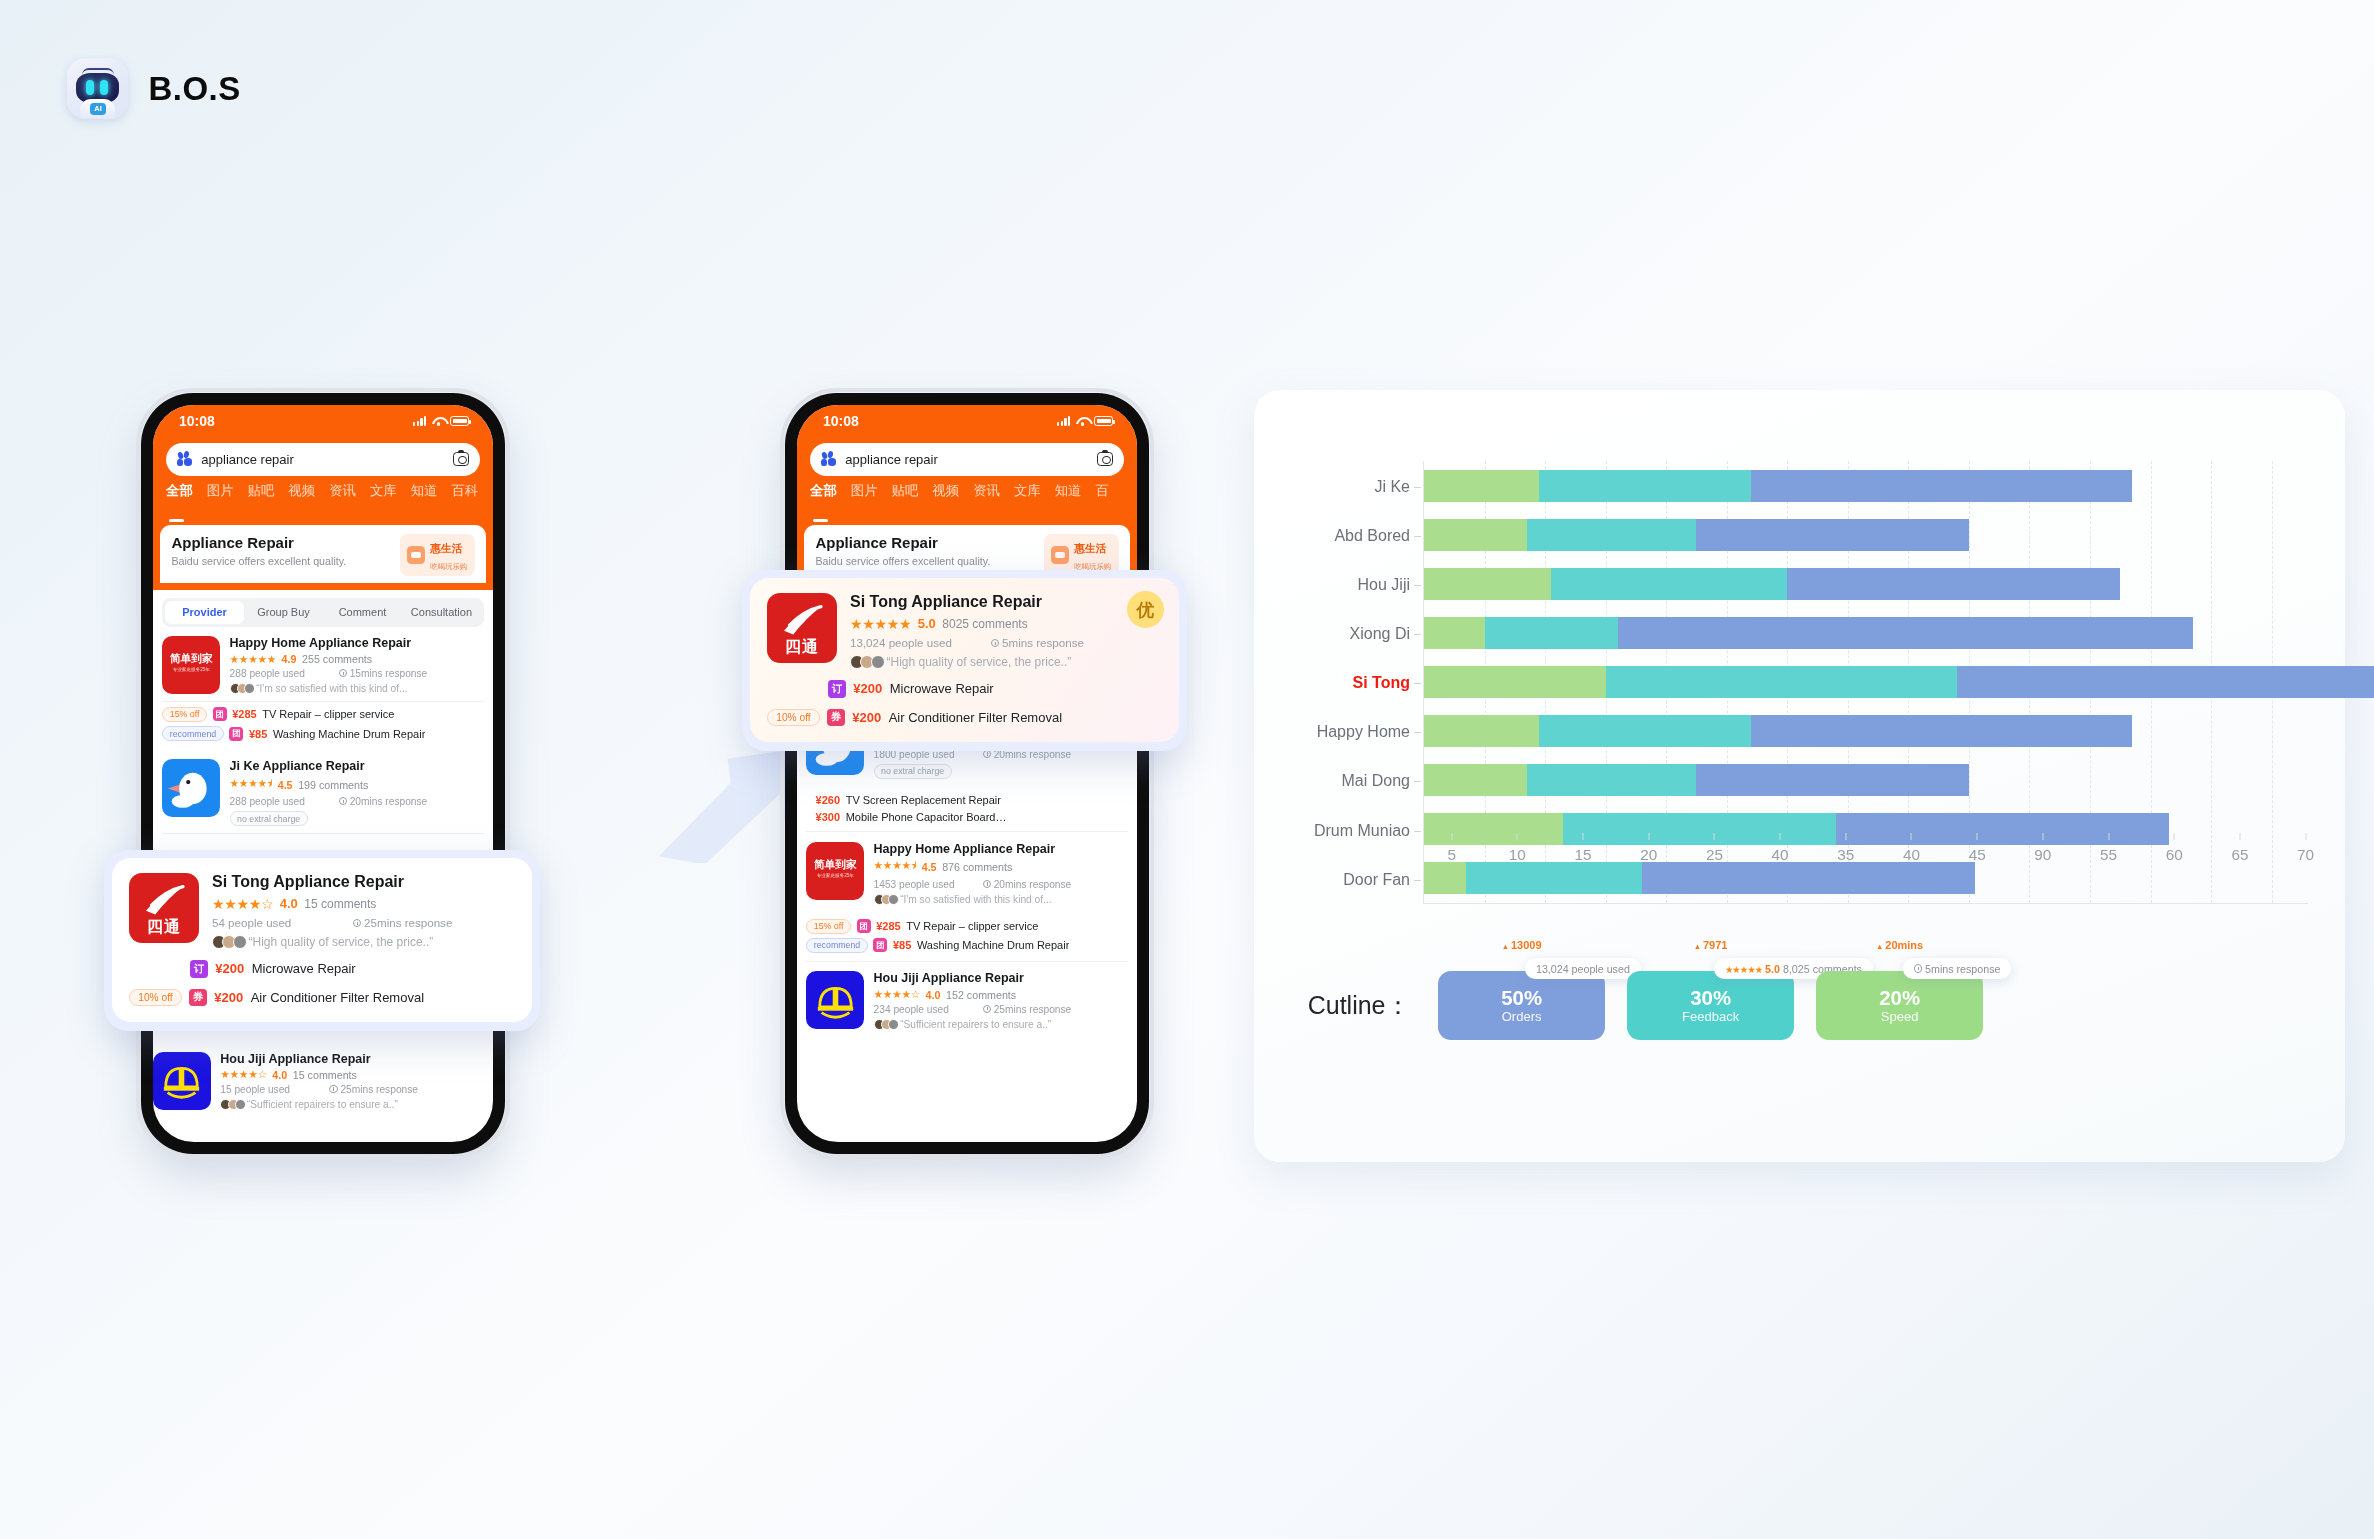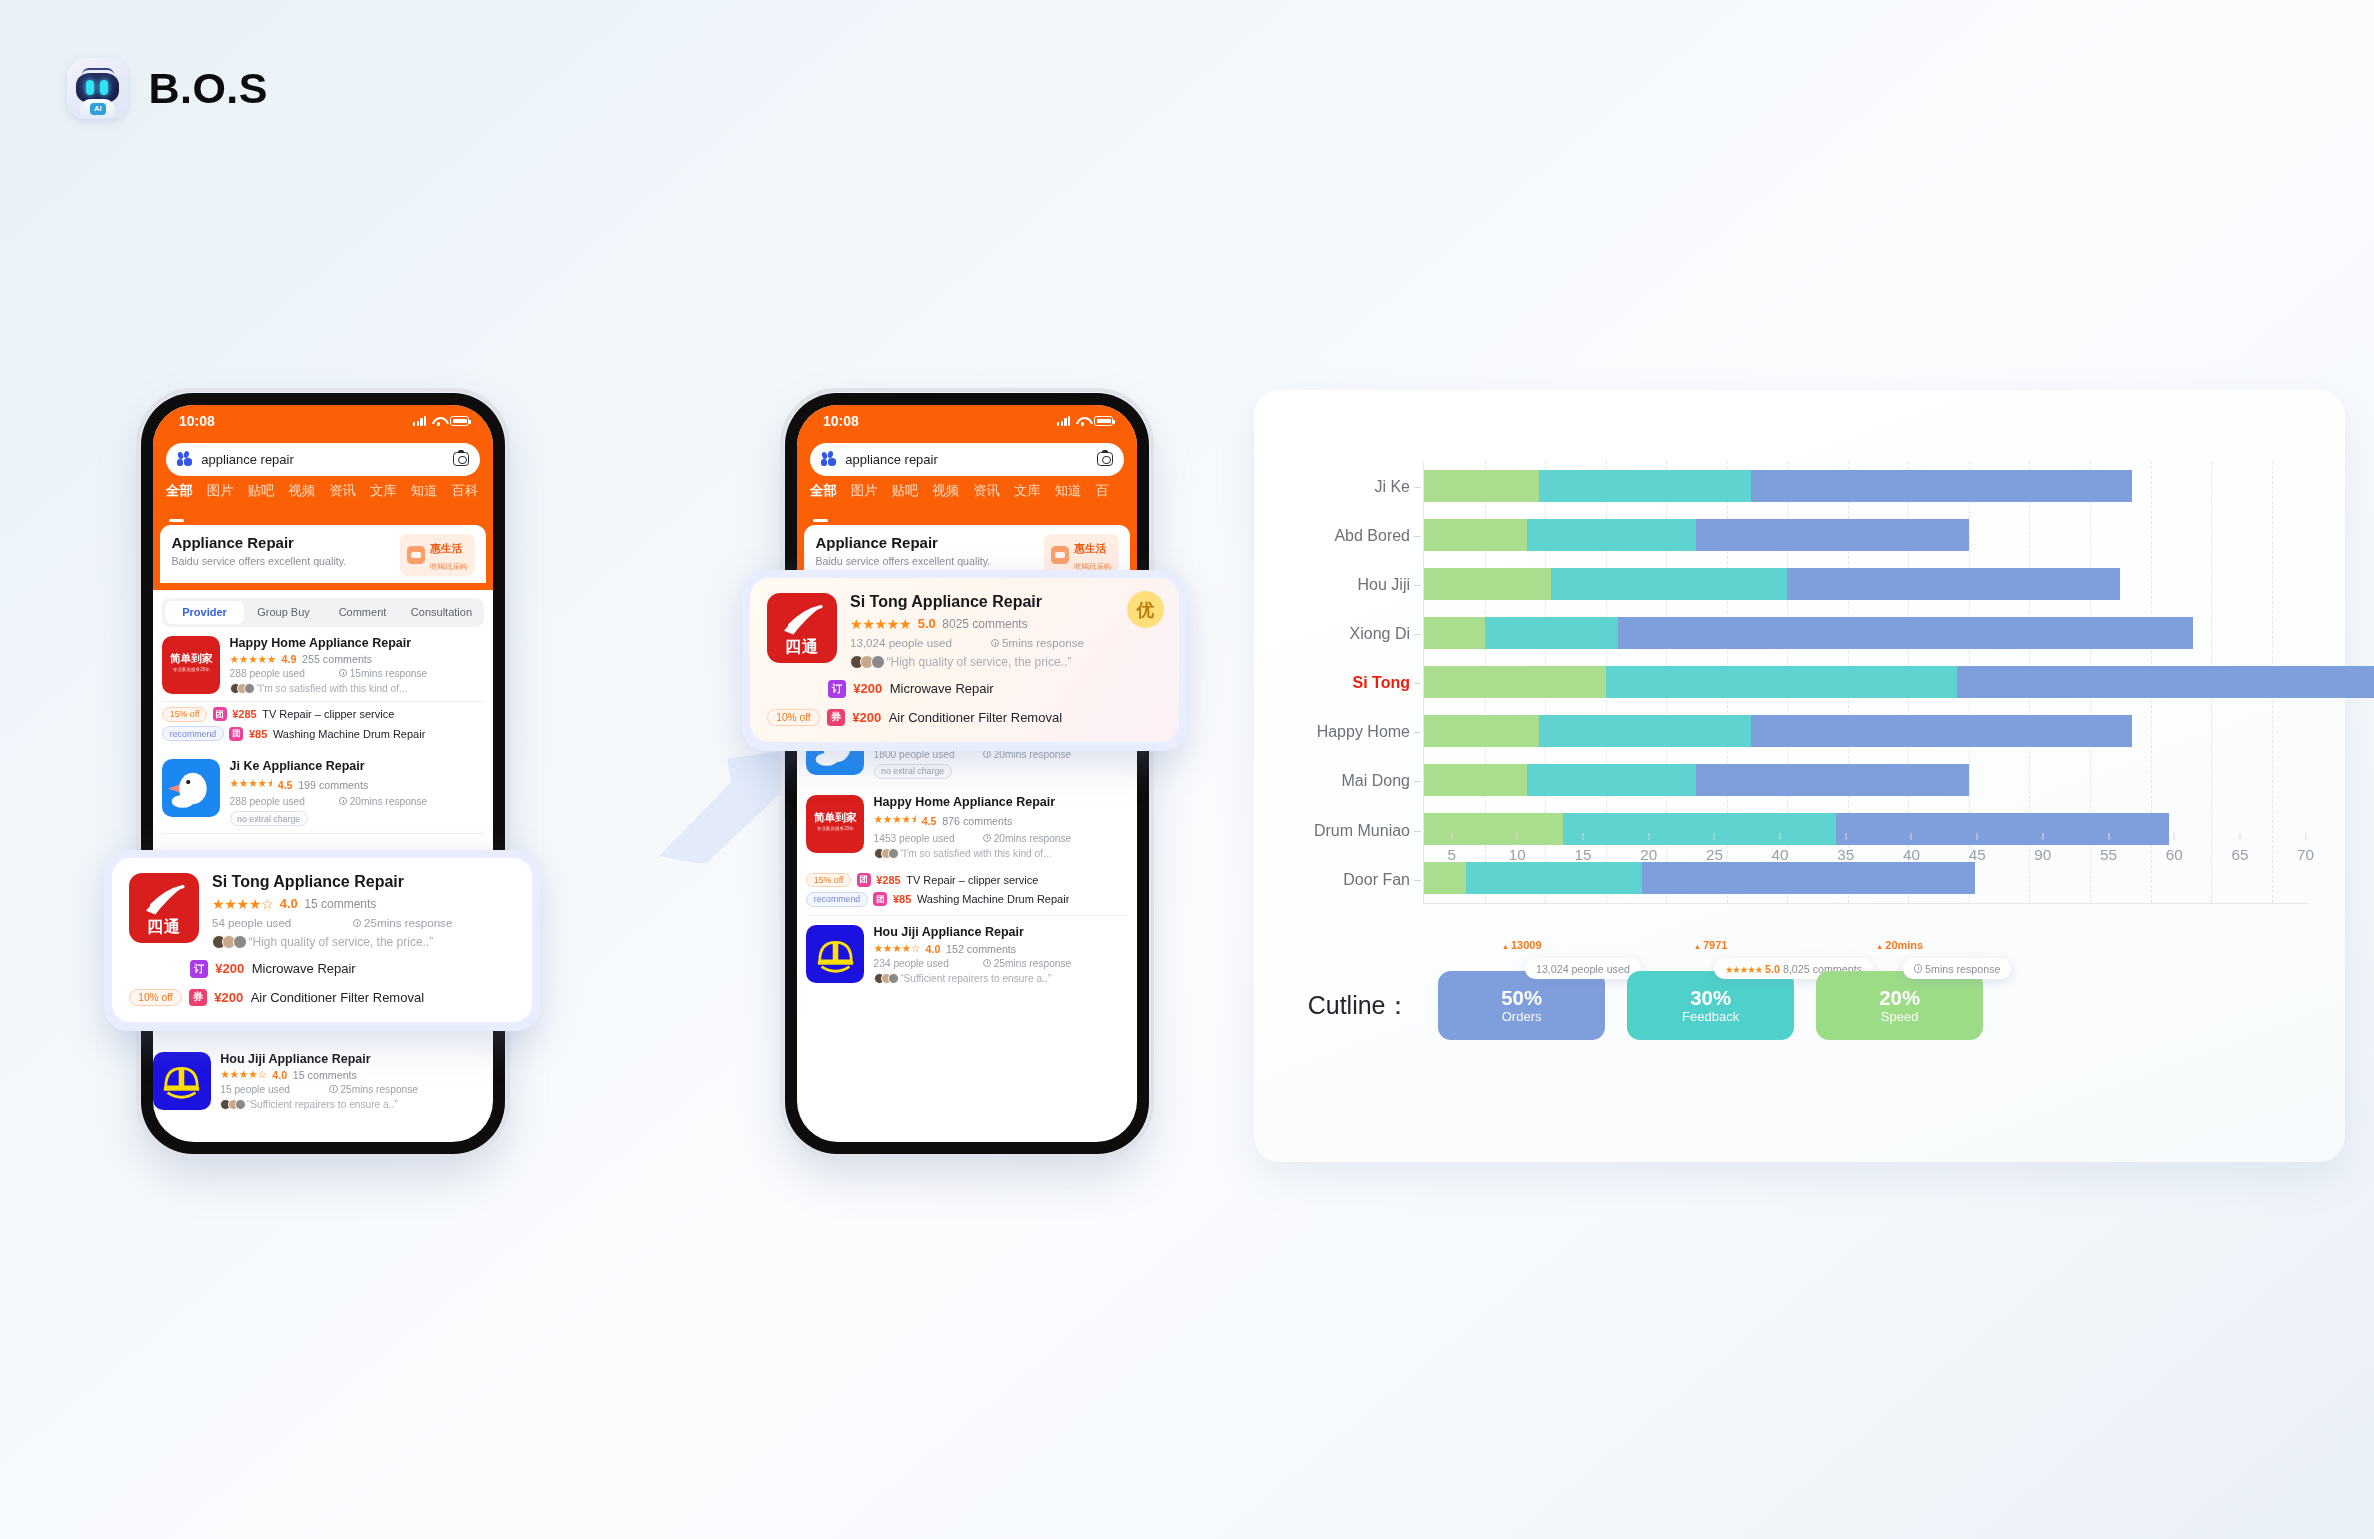--- a/index.html
+++ b/index.html
@@ -21,21 +21,21 @@
     background:linear-gradient(160deg,#2b2f63,#161a4a);}
   .bot-eye{position:absolute; top:22px; width:8.3px; height:15px; border-radius:4.6px;
     background:#2fe3f5; box-shadow:0 0 6.5px #4ae9ff;}
   .bot-eye.l{left:18.6px;} .bot-eye.r{left:33px;}
   .bot-ant{position:absolute; left:15px; top:10.2px; width:32px; height:6.5px;
     border-top:2.3px solid #3a4080; border-radius:7.4px 7.4px 0 0;}
   .bot-body{position:absolute; left:13px; top:41px; width:35px; height:20.4px; border-radius:11px 11px 5.6px 5.6px;
     background:linear-gradient(180deg,#fdfdff,#e3e9f7);}
   .bot-ai{position:absolute; left:23px; top:45px; width:16px; height:12px; border-radius:3.7px;
     background:#2f9fe0; color:#fff; font-size:7.4px; line-height:12px; text-align:center; font-weight:700;}
-  .brand-name { font-size:43px; font-weight:700; color:#0c0c0c; letter-spacing:0.5px; }
+  .brand-name { font-size:33px; font-weight:700; color:#0c0c0c; letter-spacing:0.5px; }
 
   
   .phone { position:absolute; border-radius:52px; background:#0d0d0d;
            box-shadow:0 20.4px 45px rgba(80,105,150,.22); padding:12px; }
   .phone-inner{ width:100%; height:100%; border-radius:41px; overflow:hidden; background:#fff; position:relative;}
   .phone-ring{position:absolute; inset:-4.6px; border-radius:57px; border:4.6px solid #dfe3e9; pointer-events:none;}
   #phone-left { left:141px; top:393px; width:364px; height:761px; }
   #phone-mid  { left:785px; top:393px; width:364px; height:761px; }
 
   .status-bar{height:32px; background:#fc6006; display:flex; align-items:center;
@@ -426,20 +426,30 @@
             <span class="score">4.9</span>
             <span>1099 comments</span>
           </div>
           <div class="rt-meta">
             <span>1800 people used</span>
             <span><i class="clk"></i><span>20mins response</span></span>
           </div>
           <span class="noextra">no extral charge</span>
         </div>
       </div>
+      <div style="padding:3.7px 0 8.3px 9.3px; border-bottom:0.9px solid #eef0f2;">
+        <div class="tagrow">
+          <span class="yen">¥260</span>
+          <span class="svc">TV Screen Replacement Repair</span>
+        </div>
+        <div class="tagrow">
+          <span class="yen">¥300</span>
+          <span class="svc">Mobile Phone Capacitor Board…</span>
+        </div>
+      </div>
 
       <div class="row" style="border-bottom:none;">
         <div class="av av-red">
           <div class="av-jd">简单到家</div>
           <div class="av-jd2">专业家庭服务25年</div>
         </div>
         <div class="rt">
           <div class="rt-name">Happy Home Appliance Repair</div>
           <div class="rt-line">
             <span class="stars">★★★★⯨</span>

